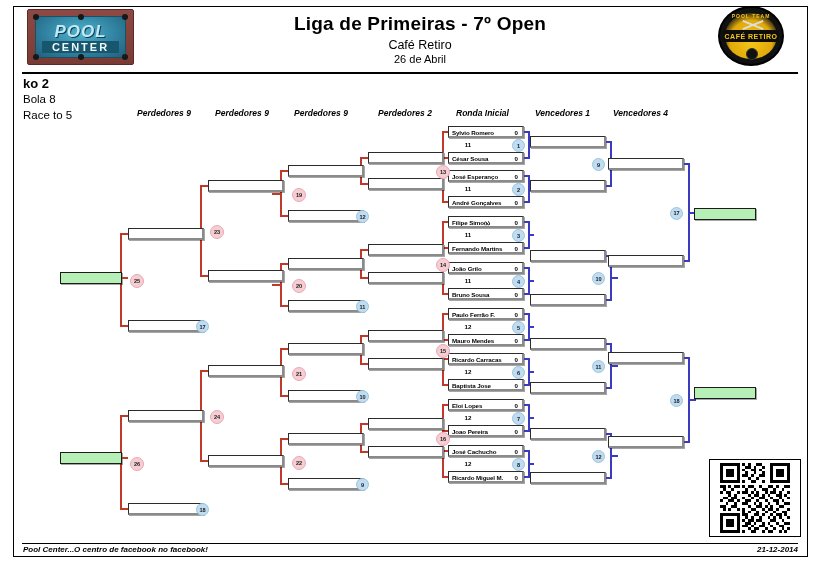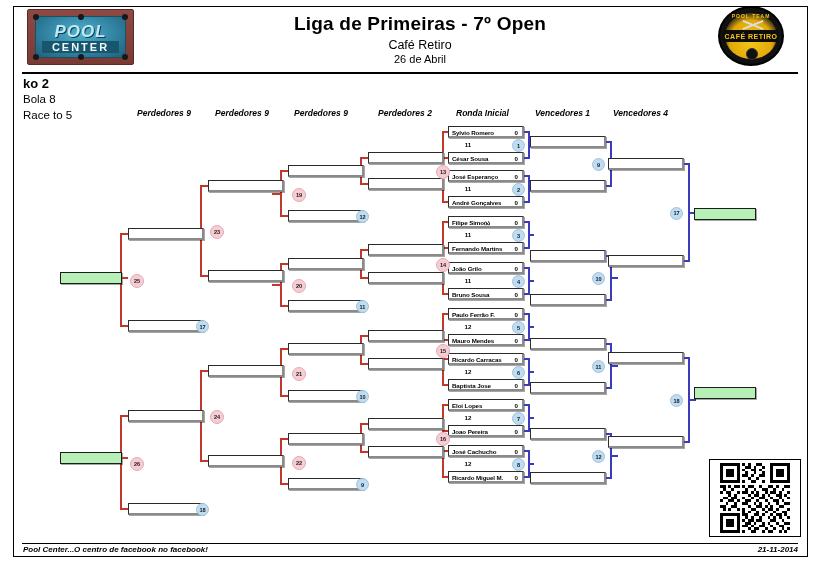--- a/index.html
+++ b/index.html
@@ -624,15 +624,15 @@
           <rect x="15" y="24" width="1" height="1"></rect>
         <rect x="17" y="24" width="2" height="1"></rect>
           <rect x="21" y="24" width="1" height="1"></rect>
           <rect x="23" y="24" width="1" height="1"></rect>
       </g>
     </svg>
   </div>
 
   <div class="ftr-rule"></div>
   <div class="ftr-left">Pool Center...O centro de facebook no facebook!</div>
-  <div class="ftr-right">21-11-2014</div>
+  <div class="ftr-right">21-12-2014</div>
 
 </div>
 
 </body></html>

